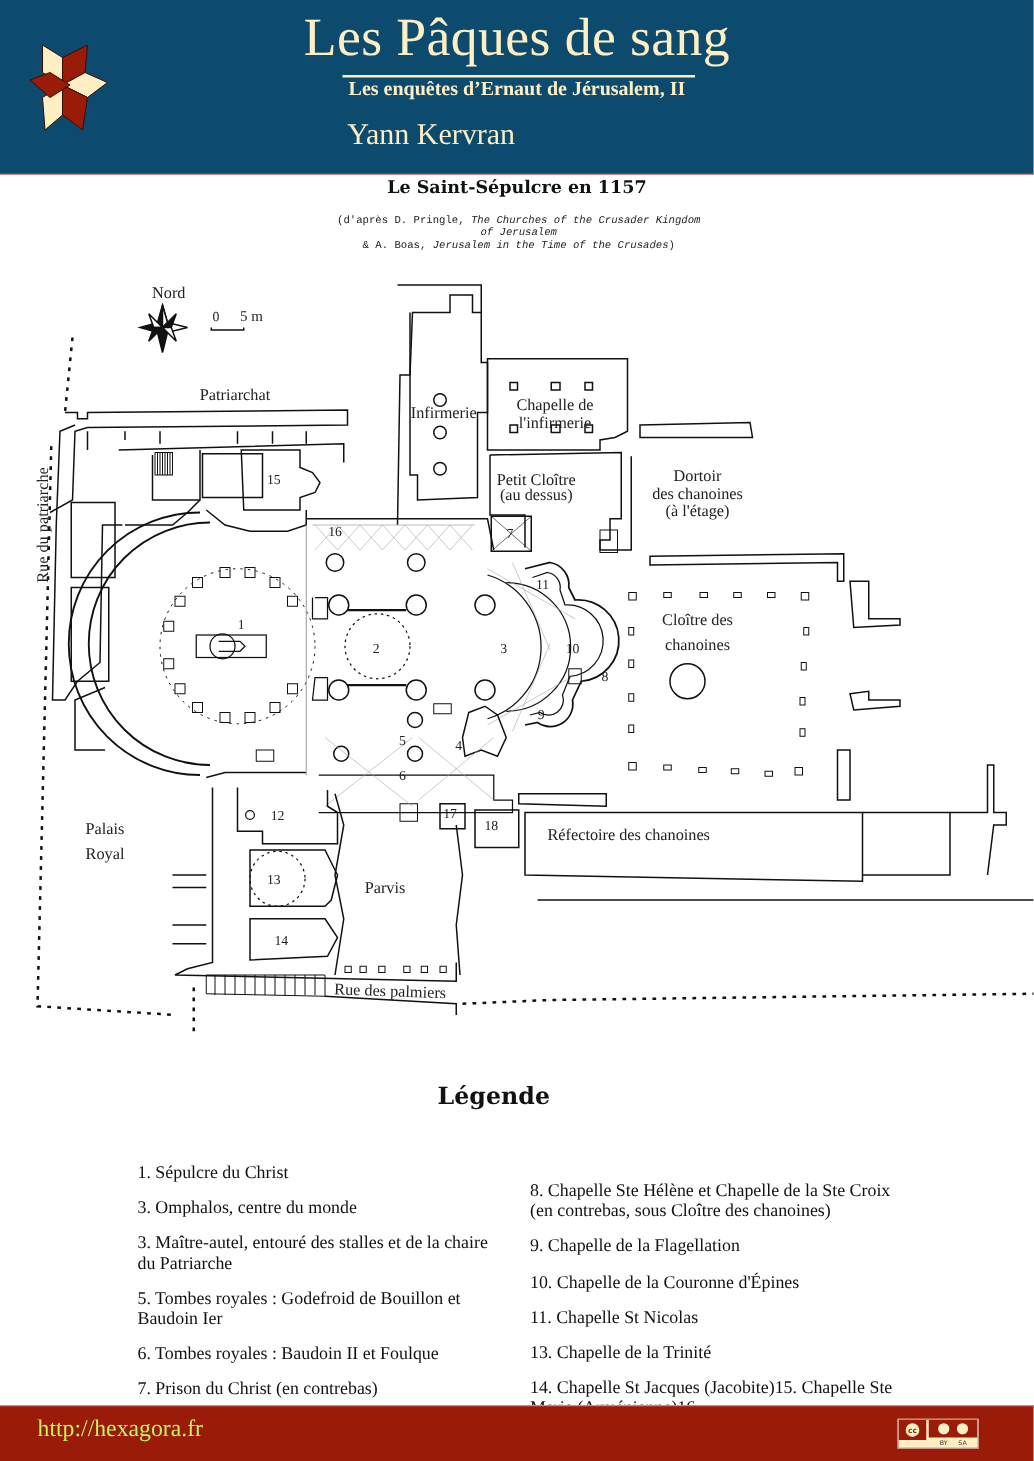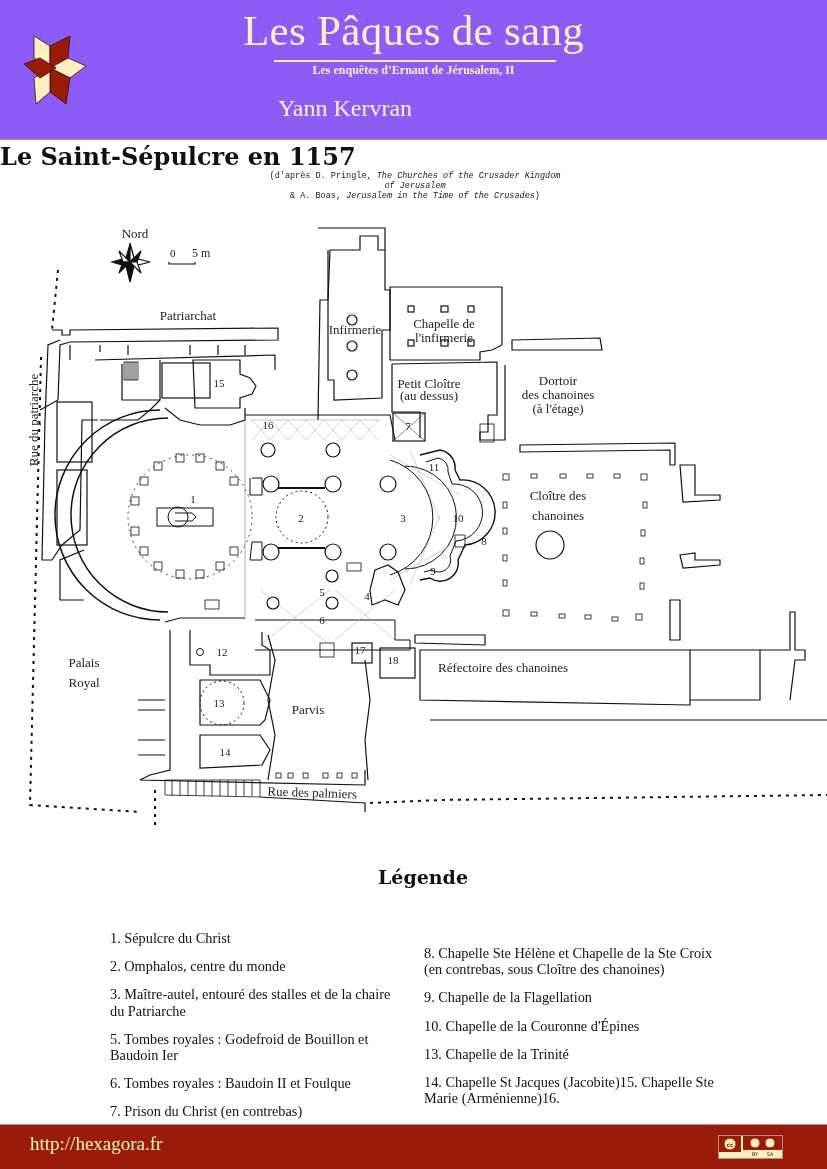--- a/index.html
+++ b/index.html
@@ -1,33 +1,33 @@
 <!DOCTYPE html>
 <html><head>
 <meta charset="utf-8">
 <style>
   html, body { margin:0; padding:0; }
   body { width:827px; height:1169px; position:relative; background:#ffffff; font-family:"DejaVu Serif", serif; overflow:hidden; color:#111; }
-  .header { position:absolute; left:0; top:0; width:827px; height:139px; background:#8b5cf6; border-bottom:1px solid #c88; }
+  .header { position:absolute; left:0; top:0; width:827px; height:139px; background:#0c4a6e; border-bottom:1px solid #c88; }
   .logo { position:absolute; left:22px; top:36px; width:80px; height:76px; }
   .title { position:absolute; left:0; width:827px; text-align:center; top:6px; color:#fdefc2; font-family:"Liberation Serif", serif; font-size:43px; letter-spacing:0.3px; }
   .title-rule { position:absolute; left:274px; top:60px; width:282px; height:2px; background:#fdefc2; }
-  .subtitle { position:absolute; left:0; width:827px; text-align:center; top:63px; color:#fdefc2; font-family:"Liberation Serif", serif; font-weight:bold; font-size:12px; }
+  .subtitle { position:absolute; left:0; width:827px; text-align:center; top:63px; color:#fdefc2; font-family:"Liberation Serif", serif; font-weight:bold; font-size:16px; }
   .author { position:absolute; left:4px; width:682px; text-align:center; top:95px; color:#fdefc2; font-family:"Liberation Serif", serif; font-size:24px; }
-  .map-title { position:absolute; left:0; width:827px; top:142px; font-family:"DejaVu Serif", serif; font-weight:bold; font-size:24px; color:#111; }
+  .map-title { position:absolute; left:0; width:827px; text-align:center; top:142px; font-family:"DejaVu Serif", serif; font-weight:bold; font-size:14px; color:#111; }
   .map-credit { position:absolute; left:265px; width:300px; text-align:center; top:171px; font-family:Liberation Mono, monospace; font-size:8.5px; line-height:10px; color:#222; }
   .map-credit i { font-style:italic; }
   .plan { position:absolute; left:0; top:215px; width:827px; height:620px; }
-  .legend-title { position:absolute; left:0; width:790px; text-align:center; top:866px; font-family:"DejaVu Serif", serif; font-weight:bold; font-size:19px;padding-left:28px; }
+  .legend-title { position:absolute; left:0; width:790px; text-align:center; top:866px; font-family:"DejaVu Serif", serif; font-weight:bold; font-size:19px; }
   .legend-col { position:absolute; font-family:"Liberation Serif", serif; font-size:14.3px; line-height:16.2px; color:#111; }
   .legend-col div { margin:12px; }
   .col1 { left:98px; top:918px; width:310px; }
   .col2 { left:412px; top:933px; width:330px; }
   .footer { position:absolute; left:0; top:1124px; width:827px; height:45px; background:#9a1b08; border-top:1px solid #c88; }
-  .footer-url { position:absolute; left:30px; top:8px; color:#fef9c3; font-family:"Liberation Serif", serif; font-size:19px; }
+  .footer-url { position:absolute; left:30px; top:8px; color:#bef264; font-family:"Liberation Serif", serif; font-size:19px; }
   .cc { position:absolute; left:718px; top:10px; width:63px; height:22px; background:#fdefc2; border:1px solid #b88; }
   .lbl { font-family:"Liberation Serif", serif; fill:#222; }
 </style>
 </head>
 <body>
 
 <div class="header">
   <svg class="logo" viewBox="0 0 80 76">
     <polygon points="12,0 28,10 28,32 12,22" fill="#fdefc2" stroke="#3a0a02" stroke-width="0.8"></polygon>
     <polygon points="28,10 48,0 46,22 28,32" fill="#9a1b08" stroke="#3a0a02" stroke-width="0.8"></polygon>
@@ -281,30 +281,31 @@
     <text class="lbl" x="219" y="387" font-size="11" text-anchor="middle">15</text>
     <text class="lbl" x="268" y="429" font-size="11" text-anchor="middle">16</text>
     <text class="lbl" x="360" y="654" font-size="11" text-anchor="middle">17</text>
     <text class="lbl" x="393" y="664" font-size="11" text-anchor="middle">18</text>
   </g>
 </svg>
 
 <div class="legend-title">Légende</div>
 <div class="legend-col col1">
   <div>1. Sépulcre du Christ</div>
-  <div>2. Omphalos, centre du monde</div>
+  <div>3. Omphalos, centre du monde</div>
   <div>3. Maître-autel, entouré des stalles et de la chaire du Patriarche</div>
   <div>5. Tombes royales : Godefroid de Bouillon et Baudoin Ier</div>
   <div>6. Tombes royales : Baudoin II et Foulque</div>
   <div>7. Prison du Christ (en contrebas)</div>
 </div>
 <div class="legend-col col2">
   <div>8. Chapelle Ste Hélène et Chapelle de la Ste Croix (en contrebas, sous Cloître des chanoines)</div>
   <div>9. Chapelle de la Flagellation</div>
   <div>10. Chapelle de la Couronne d'Épines</div>
+  <div>11. Chapelle St Nicolas</div>
   <div>13. Chapelle de la Trinité</div>
   <div>14. Chapelle St Jacques (Jacobite)15. Chapelle Ste Marie (Arménienne)16.</div>
 </div>
 
 <div class="footer">
   <a class="footer-url">http://hexagora.fr</a>
   <div class="cc">
     <svg width="63" height="22" viewBox="0 0 63 22">
       <rect x="0" y="0" width="63" height="22" fill="#fdefc2"></rect>
       <rect x="0" y="0" width="22" height="16" fill="#9a1b08"></rect>

